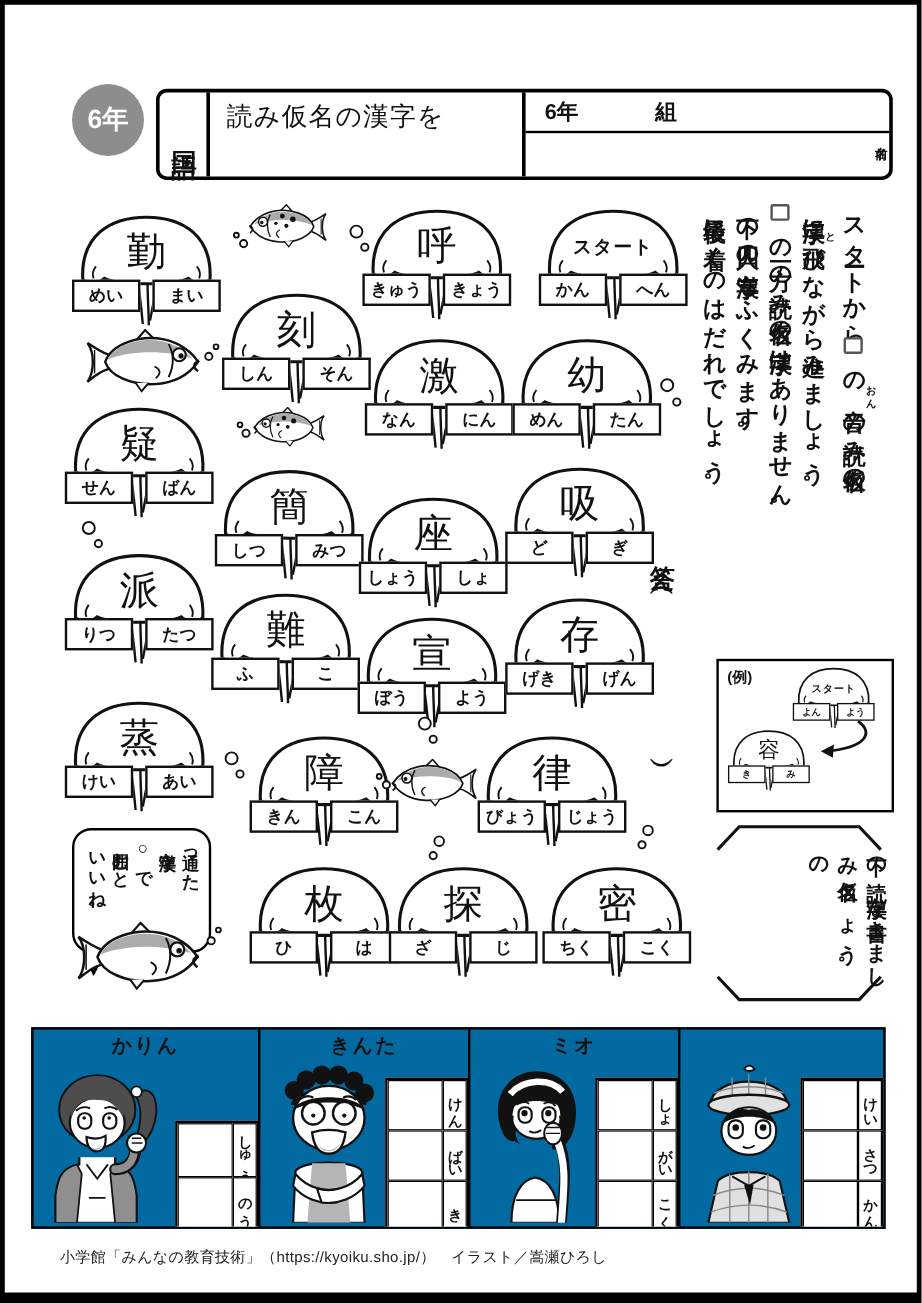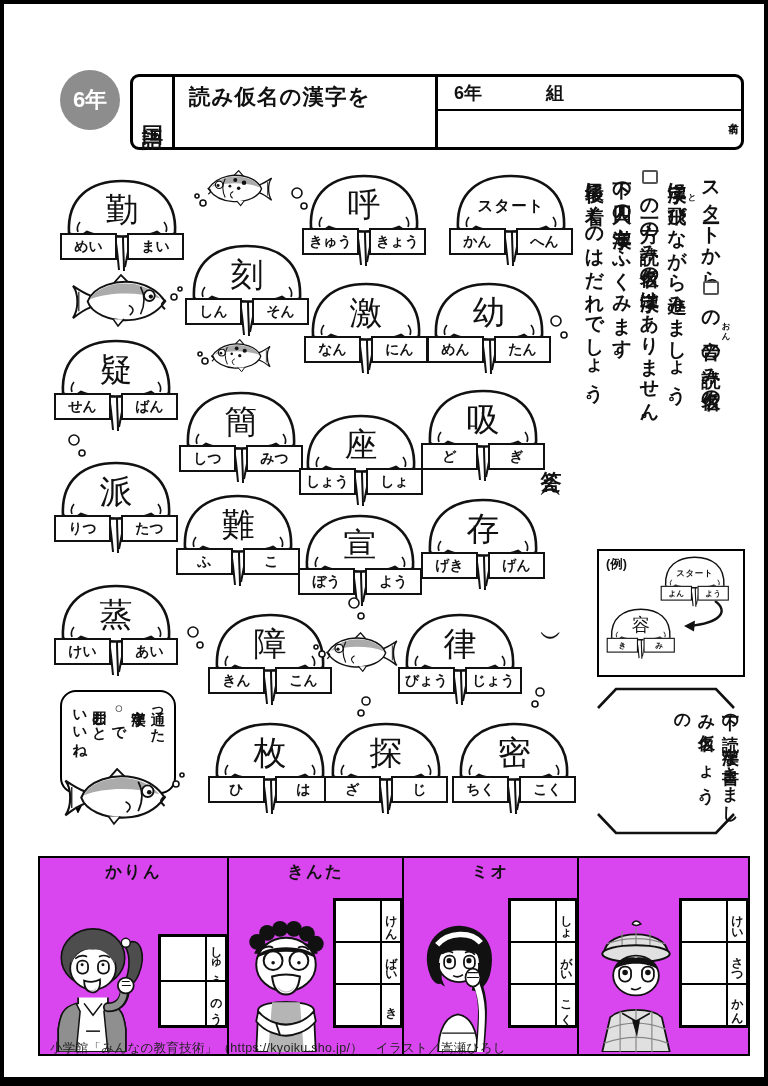--- a/index.html
+++ b/index.html
@@ -9,21 +9,21 @@
           border:4px solid #000; border-bottom-width:9px; overflow:hidden;
           font-family:"Liberation Sans", sans-serif; color:#111; }
   
   .badge { position:absolute; left:56px; top:66px; width:60px; height:60px; border-radius:50%;
            background:#8d8d8d; color:#fff; font-weight:bold; font-size:22px;
            display:flex; align-items:center; justify-content:center; }
   .hbox { position:absolute; left:126px; top:70px; width:614px; height:76px;
           border:3px solid #000; border-radius:9px; display:flex; background:#fff; }
   .subject { width:42px; border-right:3px solid #000; display:flex; align-items:center; justify-content:center;
              writing-mode:vertical-rl; text-orientation:upright; font-weight:bold; font-size:21px; letter-spacing:3px; }
-  .htitle { flex:1; padding:6px 0 0 14px; font-weight:bold; font-size:21.5px; line-height:28px; letter-spacing:1px; }
+  .htitle { flex:1; padding:6px 0 0 14px; font-weight:normal; font-size:21.5px; line-height:28px; letter-spacing:1px; }
   .hname { width:306px; border-left:3px solid #000; display:flex; flex-direction:column; }
   .hclass { height:34px; border-bottom:2.5px solid #000; display:flex; align-items:center;
             font-weight:bold; font-size:18px; padding-left:16px; gap:64px; }
   .hfield { flex:1; padding:3px 0 0 6px; font-size:10.5px; font-weight:bold;
             writing-mode:vertical-rl; text-orientation:upright; letter-spacing:1px; }
   
   .instr { position:absolute; top:164px; left:577px; height:408px;
            writing-mode:vertical-rl; font-weight:bold; font-size:19px; line-height:27.5px; letter-spacing:0.5px; }
   .instr rt { font-size:8.5px; font-weight:bold; }
   .sqbox { display:inline-block; width:16px; height:14px; border:2px solid #555; border-radius:2px;
@@ -50,22 +50,22 @@
   .speech { position:absolute; left:56px; top:686px; width:116px; height:104px;
             border:2.5px solid #000; border-radius:16px; background:#fff;
             writing-mode:vertical-rl; font-weight:bold; font-size:14.5px; line-height:19.5px;
             padding:8px 7px; }
   .stail { position:absolute; left:64px; top:787px; }
   
   .fish { position:absolute; }
   .fish.flip svg { transform:scaleX(-1); }
   .blayer { position:absolute; left:0; top:0; pointer-events:none; }
   
-  .ktable { position:absolute; left:34px; top:852px; width:712px; height:200px;
-            border:2.5px solid #000; display:grid; grid-template-columns:187px 175px 175px 171px; background:#d946ef; }
+  .ktable { position:absolute; left:22px; top:852px; width:712px; height:168px;
+            border:2.5px solid #000; display:grid; grid-template-columns:187px 175px 175px 171px; background:#0369a1; }
   .kcol { position:relative; border-left:2.5px solid #000; overflow:hidden; }
   .kcol:first-child { border-left:none; }
   .kname { text-align:center; padding-top:3px; font-weight:bold; font-size:16.5px; letter-spacing:2px; }
   .kchar { position:absolute; left:2px; bottom:-2px; }
   .agrid { position:absolute; right:-1px; display:grid; grid-template-columns:46px 20px;
            border:2px solid #000; background:#fff; }
   .acell { border:1.2px solid #000; background:#fff; }
   .aread { border:1.2px solid #000; background:#fff; display:flex; align-items:center; justify-content:center;
            writing-mode:vertical-rl; text-orientation:upright; font-size:12px; font-weight:bold; }
   .footer { position:absolute; left:46px; top:1036px; font-size:12.5px; letter-spacing:0.3px; color:#222; }

